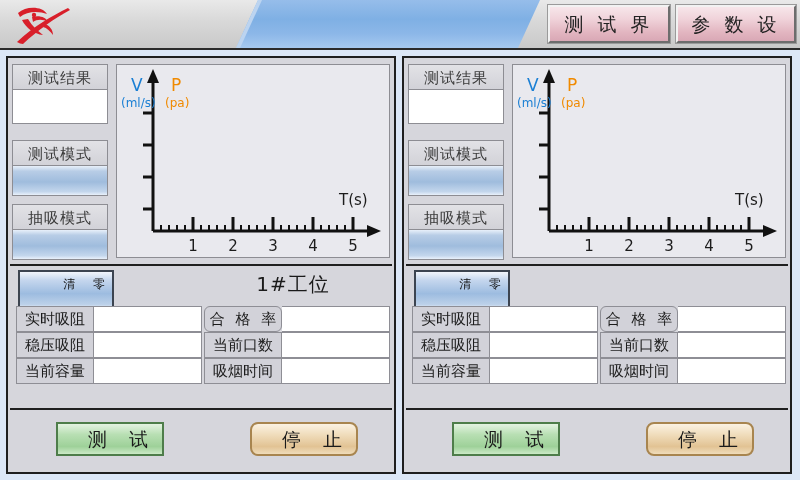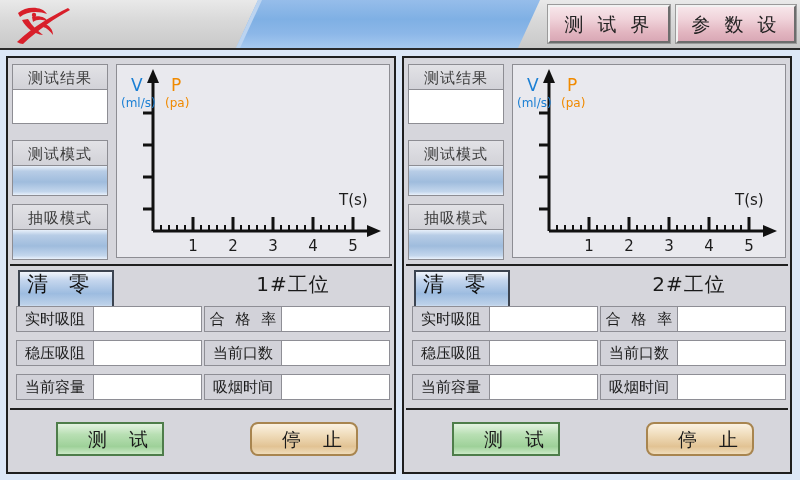--- a/index.html
+++ b/index.html
@@ -96,39 +96,39 @@
   .ax-num{ fill:#1c1c1c; font-size:15px; font-family:"DejaVu Sans",sans-serif; text-anchor:middle; }
 
   
   .divider{ position:absolute; left:2px; top:206px; width:382px; height:2px; background:#1f1f1f; }
 
   
   .clear-btn{
     position:absolute; left:10px; top:212px; width:96px; height:40px;
     background:linear-gradient(to bottom,#f1f5fb 0%,#c6d7ee 22%,#9dbce0 60%,#bcd1e9 90%,#e3edf8 100%);
     border:2px solid #3c4450;
-    font-size:21px; color:#111; letter-spacing:7px; text-indent:7px;
-    line-height:24px; text-align:left; cursor:pointer;
+    font-size:12px; color:#111; letter-spacing:7px; text-indent:7px;
+    line-height:24px; text-align:right; cursor:pointer;
   }
   .station{
     position:absolute; left:190px; top:212px; width:190px; height:28px;
     line-height:28px; text-align:center; font-size:20px; color:#1a1a1a; letter-spacing:1px;
   }
 
   
   .fields{ position:absolute; left:8px; top:248px; width:374px; }
-  .frow{ display:flex; height:26px; margin-bottom:8px; }
+  .frow{ display:flex; height:26px; margin-bottom:0; }
   .fcell{ display:flex; width:186px; height:26px; }
   .fcell:first-child{ margin-right:2px; }
   .flabel{
     width:78px; height:26px; line-height:24px; text-align:center;
     font-size:15px; color:#1b1b1b; letter-spacing:0px;
     background:#d2d2d9; border:1px solid #8e8e95;
   }
-  .flabel.wide{ letter-spacing:3px; text-indent:3px; }
+  .flabel.wide{ letter-spacing:3px; text-indent:3px;border-radius:6px; }
   .finput{
     flex:1; height:26px; background:#ffffff; border:1px solid #8e8e95; border-left:none;
   }
 
   
   .btm-sep{ position:absolute; left:2px; top:350px; width:382px; height:2px; background:#1f1f1f; }
   .btm{ position:absolute; left:0; top:352px; width:386px; height:62px; }
   .act-btn{
     position:absolute; top:12px; width:108px; height:34px;
     border:2px solid #5f6a5f; font-size:19px; letter-spacing:8px; text-indent:8px;
@@ -360,21 +360,20 @@
         <text class="ax-num" x="156" y="186">3</text>
         <text class="ax-num" x="196" y="186">4</text>
         <text class="ax-num" x="236" y="186">5</text>
       </svg>
     </div>
   </div>
 
   <div class="divider"></div>
 
   <div class="clear-btn">清  零</div>
-  <div class="station">2#工位</div>
 
   <div class="fields">
     <div class="frow">
       <div class="fcell">
         <div class="flabel">实时吸阻</div>
         <div class="finput"></div>
       </div>
       <div class="fcell">
         <div class="flabel wide">合 格 率</div>
         <div class="finput"></div>

